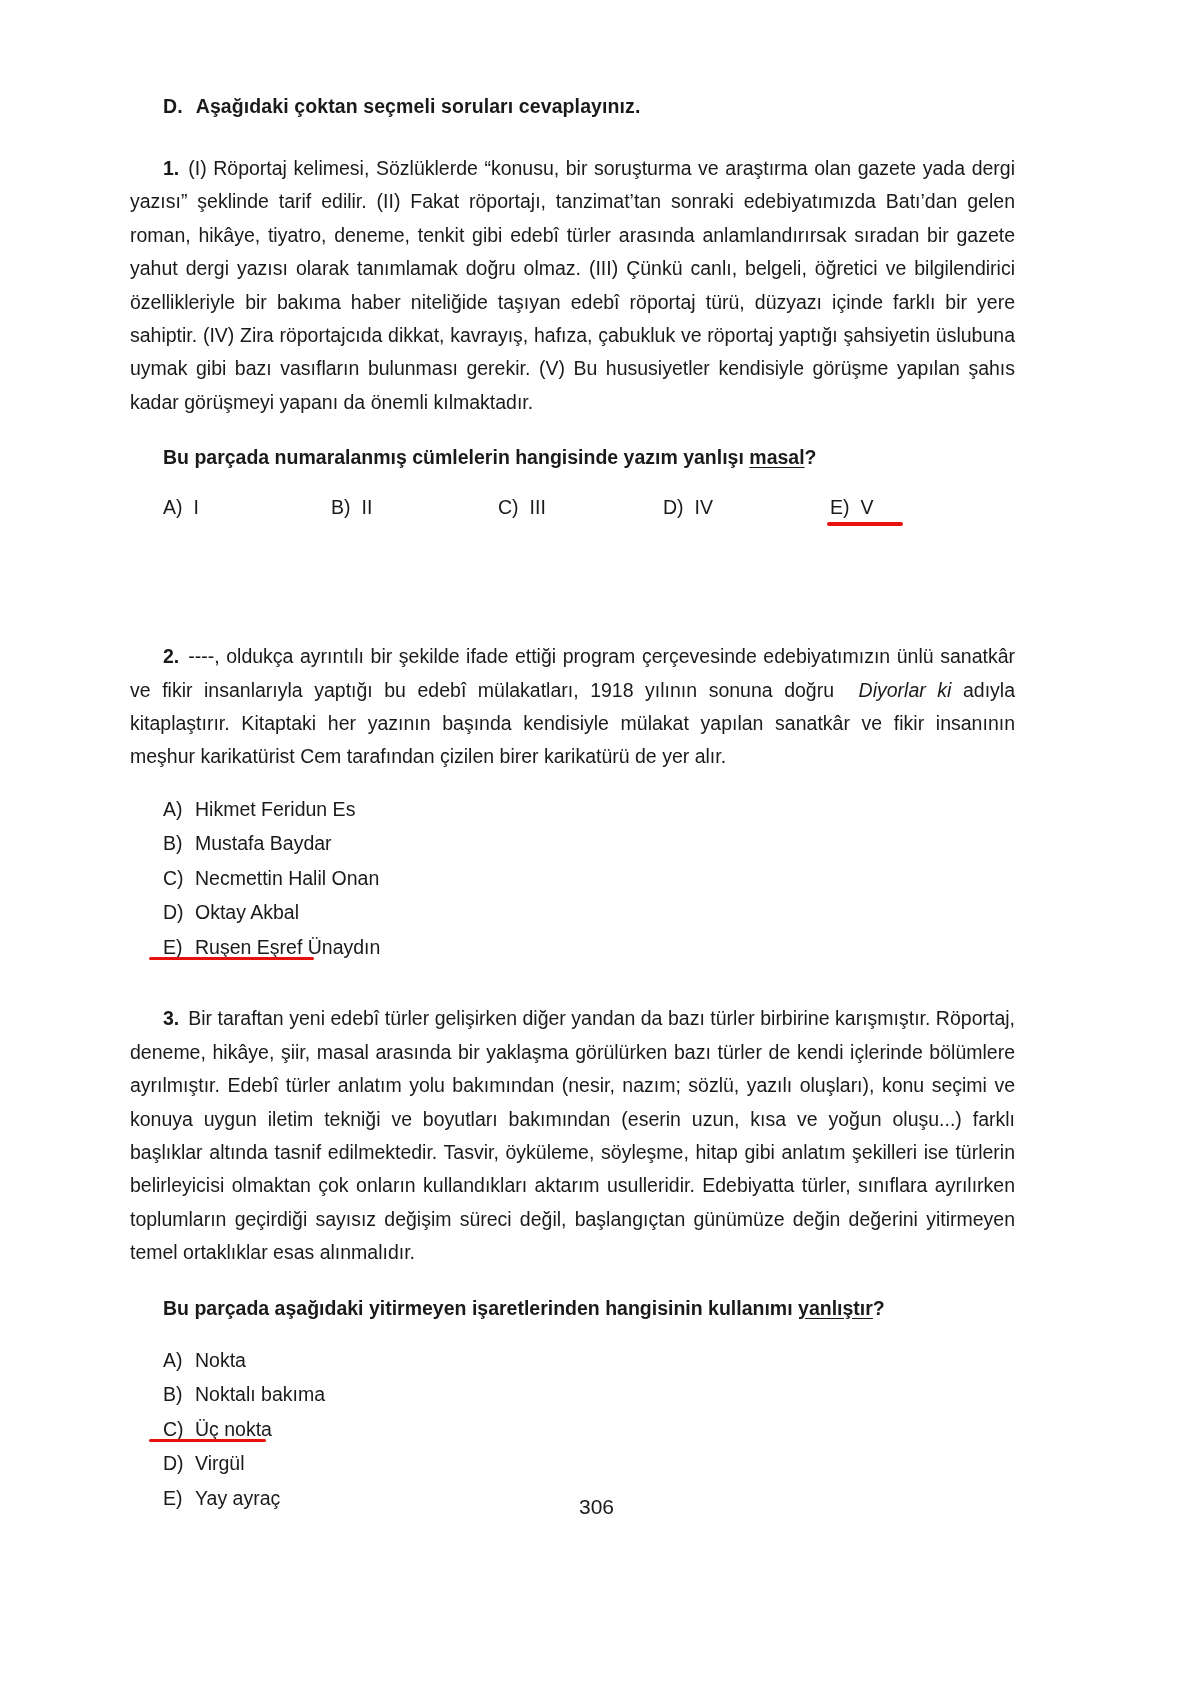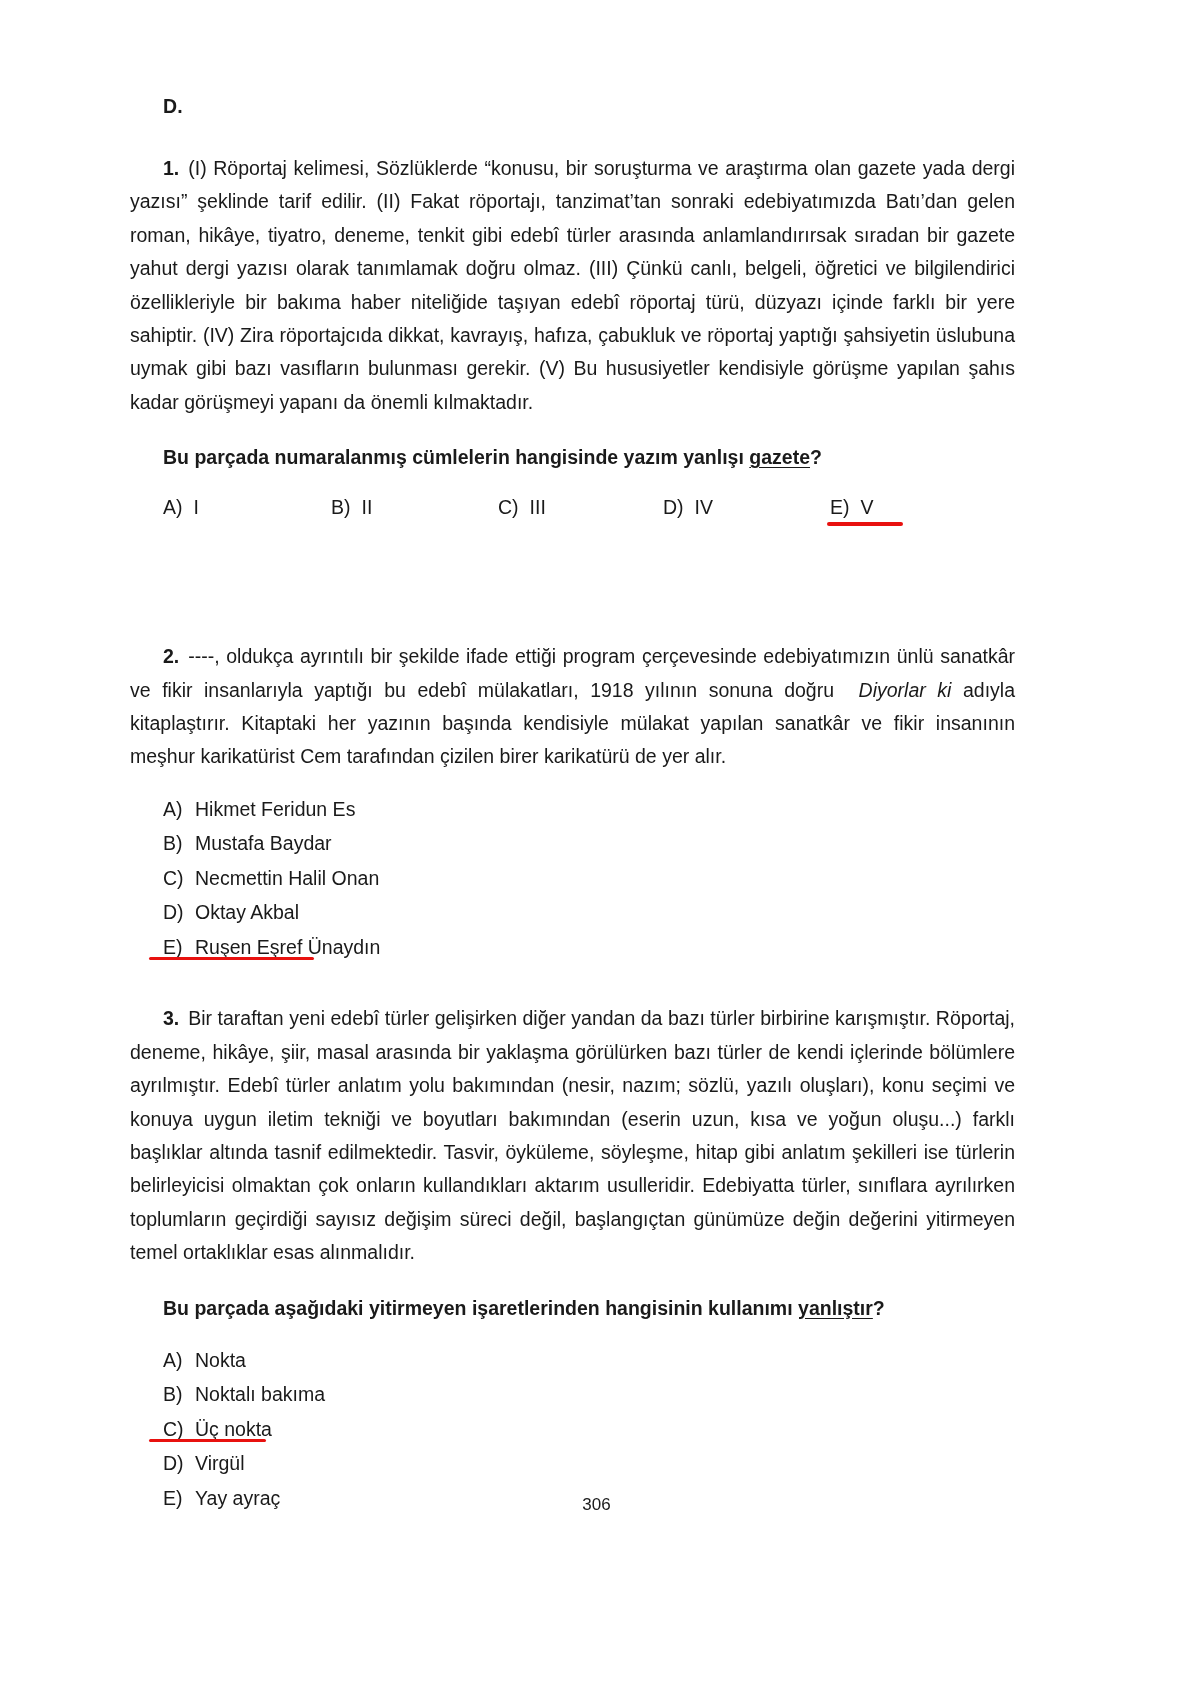--- a/index.html
+++ b/index.html
@@ -116,39 +116,40 @@
     border-radius: 2px;
   }
 
   
   .page-number {
     position: absolute;
     left: 12px;
     right: 0;
     top: 1495px;
     text-align: center;
-    font-size: 17px;
+    font-size: 21px;
   }
 </style>
 </head>
 <body>
 
 <div class="page">
   <div class="content">
 
     <div class="section-head">
       <span class="sec-letter">D.</span>
+      <span>Aşağıdaki çoktan seçmeli soruları cevaplayınız.</span>
     </div>
 
     <div class="question">
       <p class="q-para">
         <span class="q-num">1.</span><span>(I) Röportaj kelimesi, Sözlüklerde “konusu, bir soruşturma ve araştırma olan gazete yada dergi yazısı” şeklinde tarif edilir. (II) Fakat röportajı, tanzimat’tan sonraki edebiyatımızda Batı’dan gelen roman, hikâye, tiyatro, deneme, tenkit gibi edebî türler arasında anlamlandırırsak sıradan bir gazete yahut dergi yazısı olarak tanımlamak doğru olmaz. (III) Çünkü canlı, belgeli, öğretici ve bilgilendirici özellikleriyle bir bakıma haber niteliğide taşıyan edebî röportaj türü, düzyazı içinde farklı bir yere sahiptir. (IV) Zira röportajcıda dikkat, kavrayış, hafıza, çabukluk ve röportaj yaptığı şahsiyetin üslubuna uymak gibi bazı vasıfların bulunması gerekir. (V) Bu hususiyetler kendisiyle görüşme yapılan şahıs kadar görüşmeyi yapanı da önemli kılmaktadır.</span>
       </p>
       <div class="q-prompt">
-        <span>Bu parçada numaralanmış cümlelerin hangisinde yazım yanlışı </span><span class="u">gazete</span><span>?</span>
+        <span>Bu parçada numaralanmış cümlelerin hangisinde yazım yanlışı </span><span class="u">masal</span><span>?</span>
       </div>
       <div class="options-row">
         <div class="opt" style="width:168px">
           <span class="lbl">A)</span>
           <span class="txt">I</span>
         </div>
         <div class="opt" style="width:167px">
           <span class="lbl">B)</span>
           <span class="txt">II</span>
         </div>

